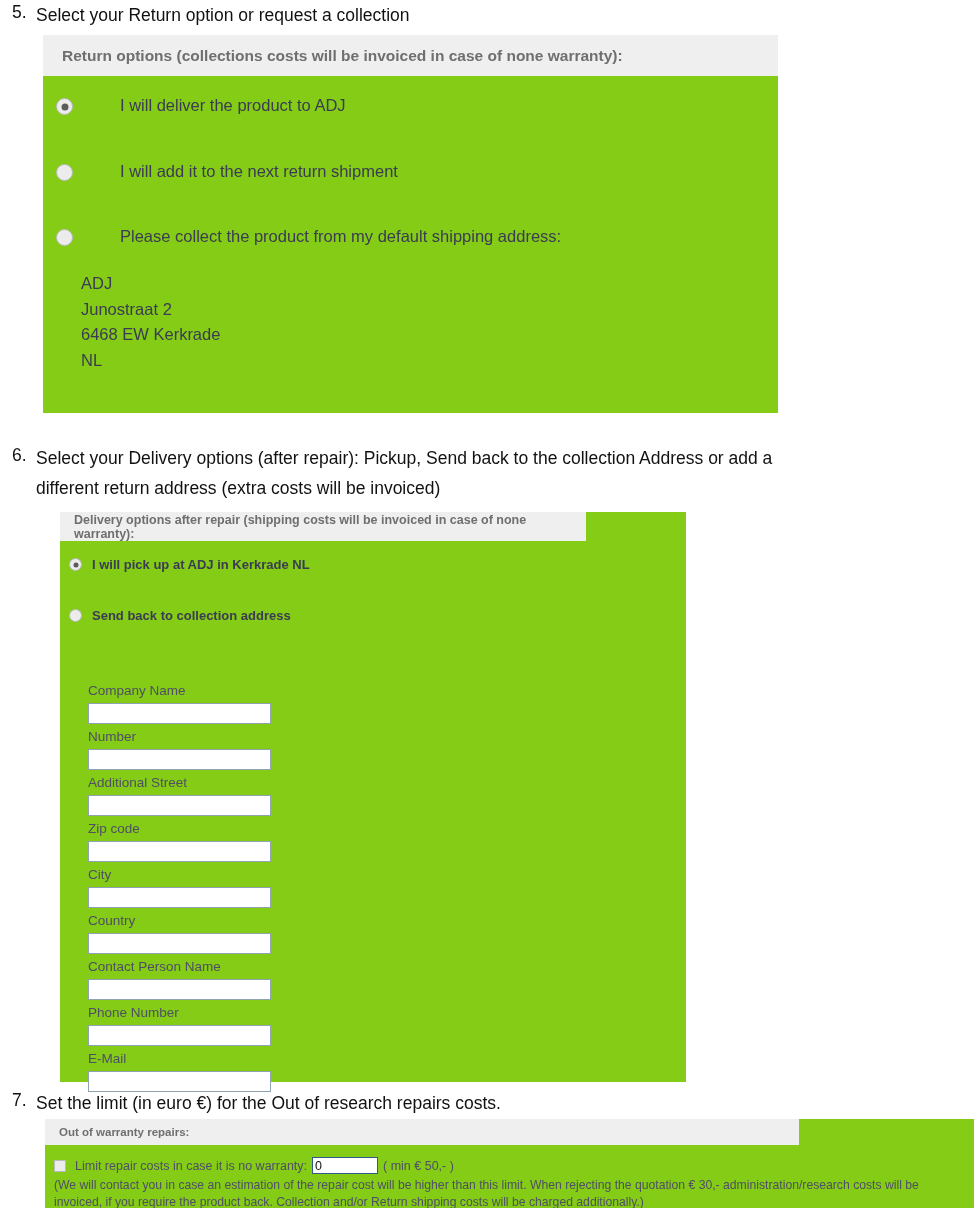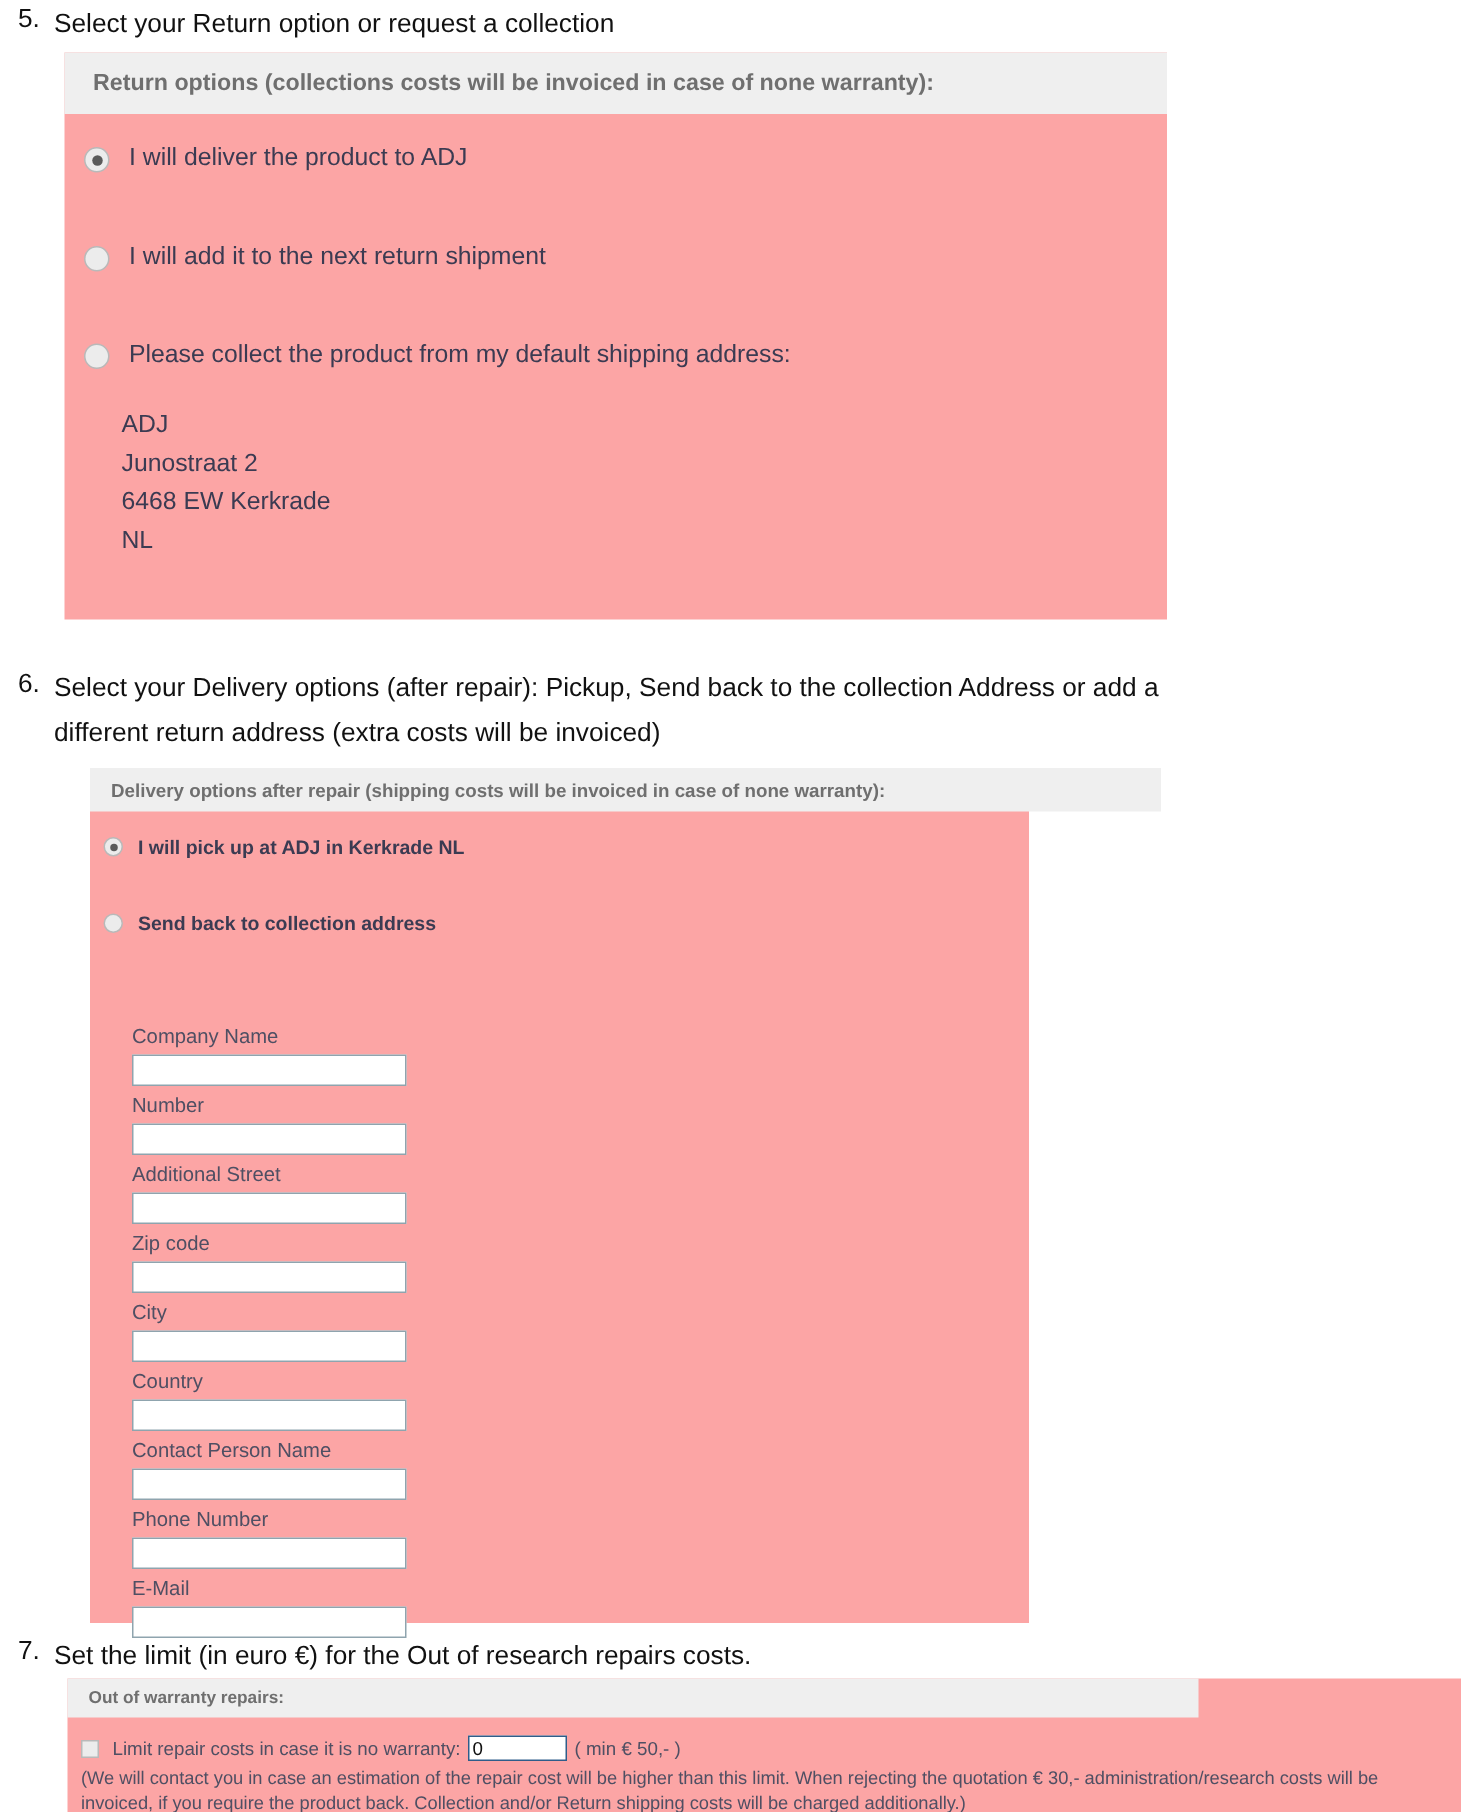--- a/index.html
+++ b/index.html
@@ -34,21 +34,21 @@
   }
   .step-text {
     font-size: 17.5px;
     line-height: 30px;
     color: #111111;
   }
 
   
   .panel {
     position: absolute;
-    background: #fca5a5;
+    background: #84cc16;
     box-sizing: border-box;
   }
   .panel-head {
     background: #efefef;
     box-sizing: border-box;
     display: flex;
     align-items: center;
   }
   .panel-head-label {
     color: #6f6f6f;
@@ -91,20 +91,21 @@
   #panel-return .panel-head {
     height: 41px;
     padding-left: 19px;
     width: 735px;
   }
   #panel-return .panel-head-label {
     font-size: 15.5px;
   }
   #panel-return .radio-row {
     margin-left: 13px;
+    gap: 34px;
   }
   #panel-return .radio {
     width: 17px;
     height: 17px;
     margin-top: 4px;
   }
   #panel-return .radio.checked::after {
     width: 7px;
     height: 7px;
   }
@@ -128,21 +129,21 @@
   
   #panel-delivery {
     left: 60px;
     top: 512px;
     width: 626px;
     height: 570px;
   }
   #panel-delivery .panel-head {
     height: 29px;
     padding-left: 14px;
-    width: 714px;
+    width: 526px;
   }
   #panel-delivery .panel-head-label {
     font-size: 12.5px;
   }
   #panel-delivery .radio-row {
     margin-left: 9px;
   }
   #panel-delivery .radio {
     width: 13px;
     height: 13px;

